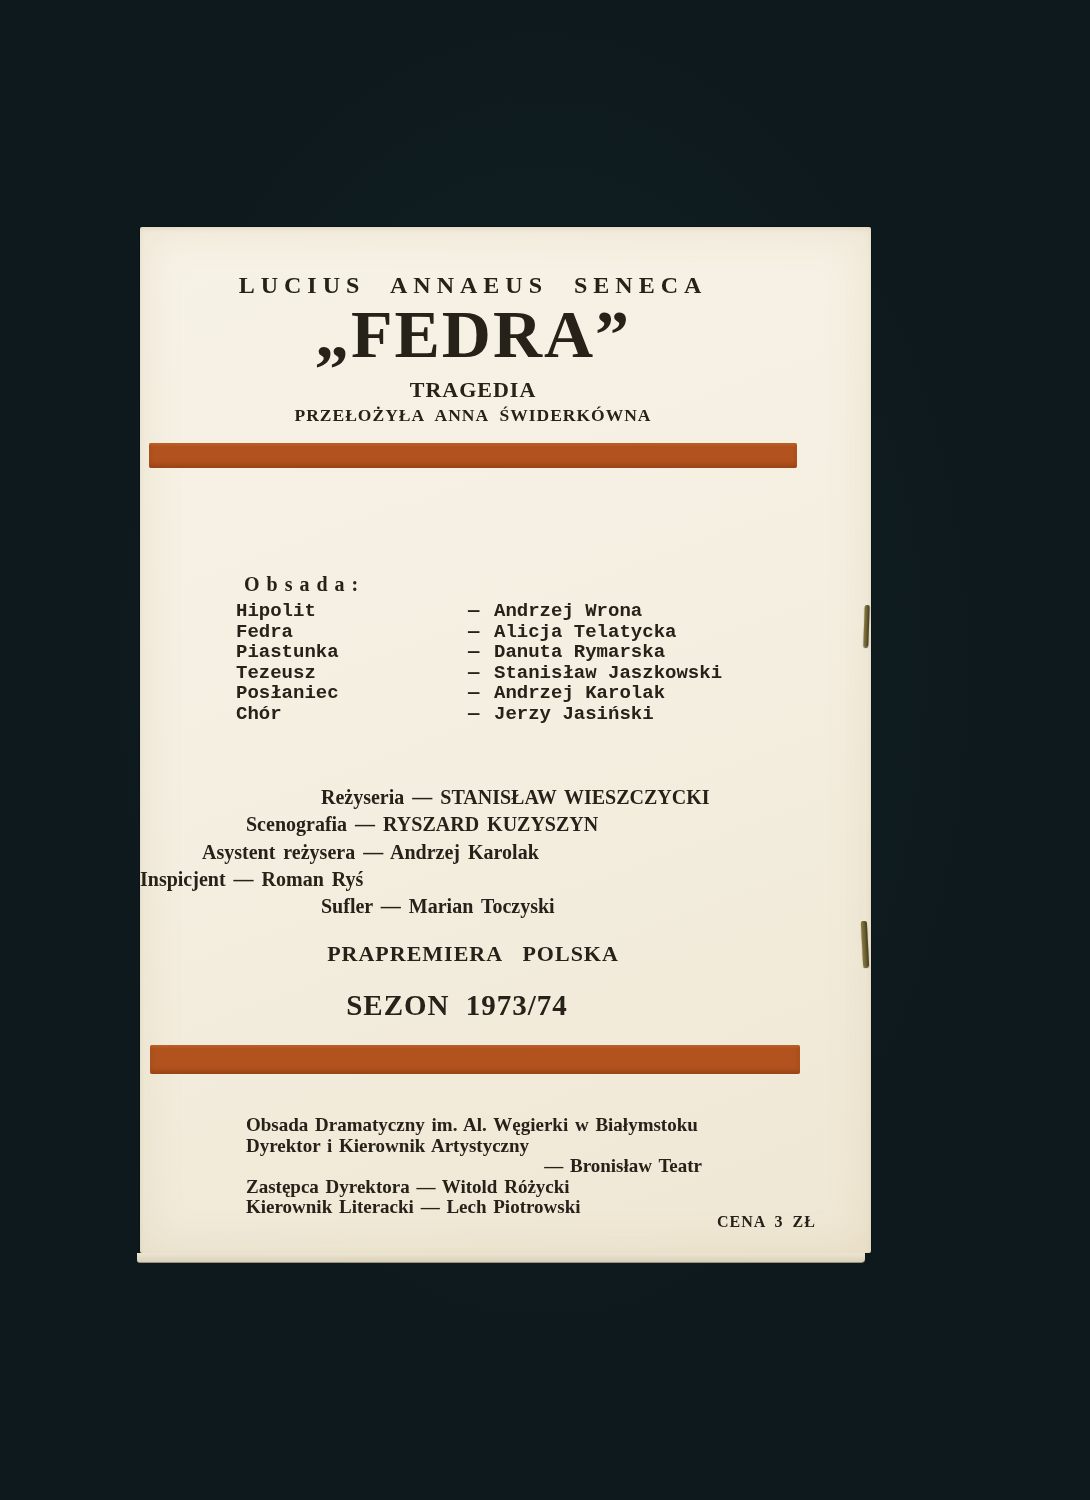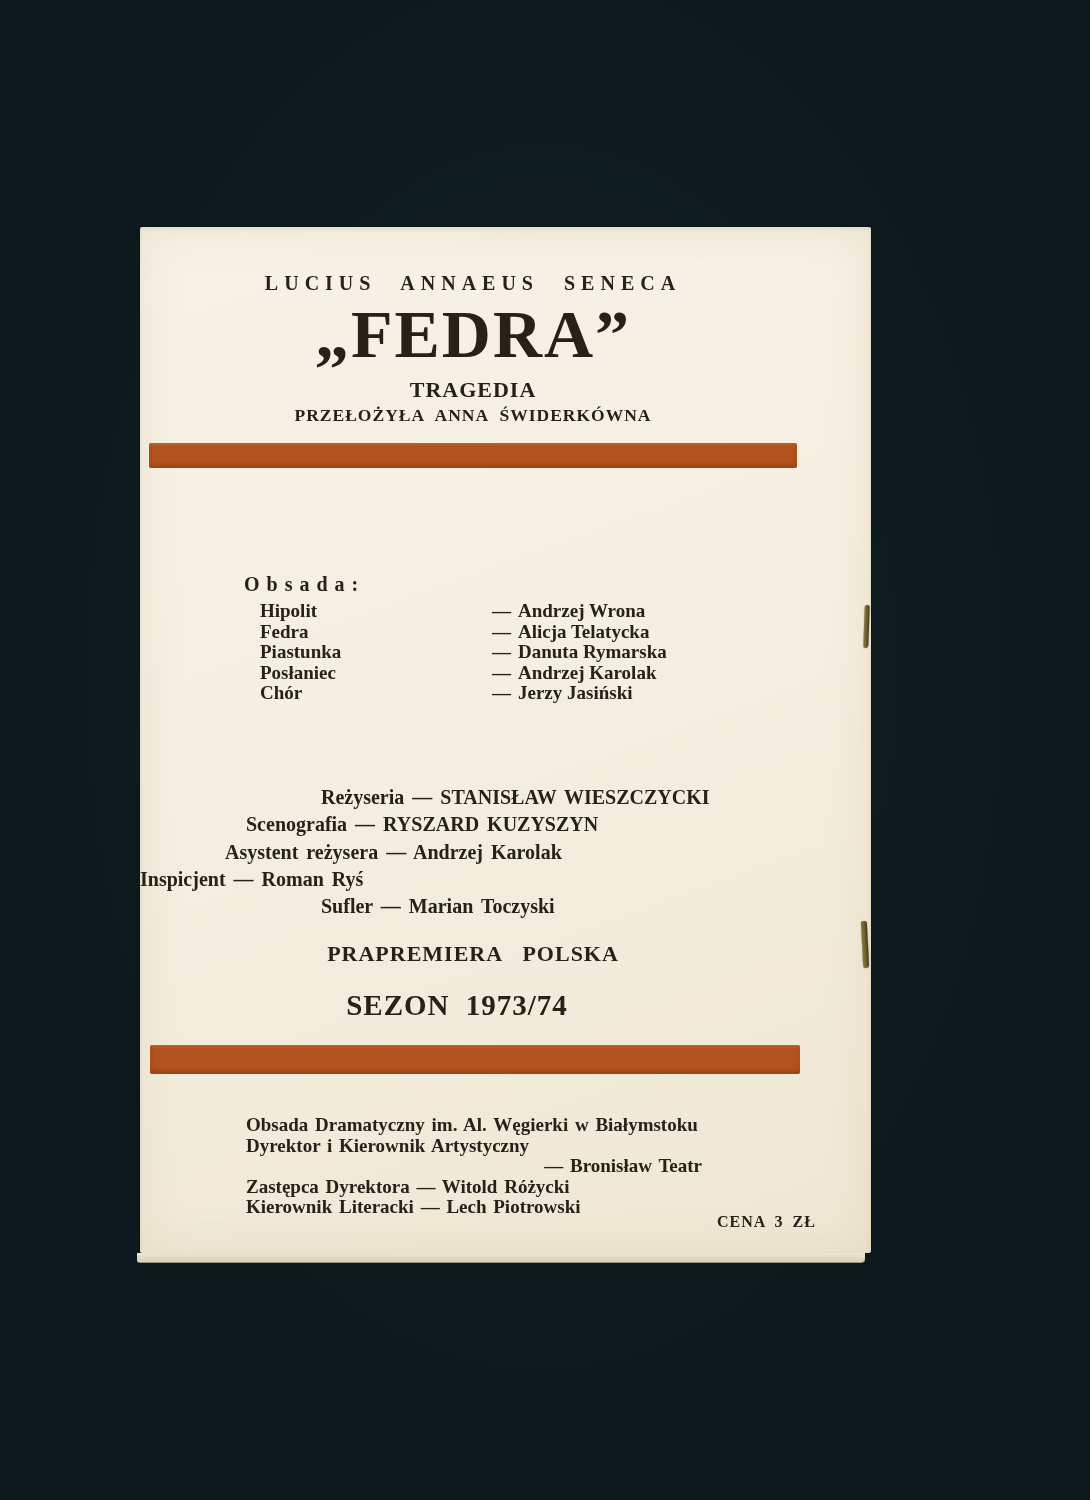--- a/index.html
+++ b/index.html
@@ -52,21 +52,21 @@
     font-weight: bold;
     white-space: nowrap;
   }
   .centered {
     left: 9px;
     width: 648px;
     text-align: center;
   }
   .author-line {
     top: 45px;
-    font-size: 20px;
+    font-size: 24px;
     letter-spacing: 6px;
     word-spacing: 14px;
   }
   .play-title {
     top: 72px;
     font-size: 68px;
     line-height: 1.05;
     letter-spacing: 2px;
   }
   .play-genre {
@@ -92,23 +92,24 @@
   .bar-bottom { top: 818px; height: 29px; left: 10px; width: 650px; }
 
   .cast-heading {
     left: 104px;
     top: 346px;
     font-size: 20px;
     letter-spacing: 7px;
   }
   .cast-list {
     position: absolute;
-    left: 120px;
+    left: 96px;
     top: 374px;
     width: 500px;
+    font-family: Liberation Mono, monospace;
   }
   .cast-row {
     height: 20.6px;
     line-height: 20.6px;
     font-size: 19px;
     font-weight: bold;
     color: var(--ink, #272219);
     white-space: nowrap;
   }
   .cast-row .role {
@@ -130,21 +131,21 @@
     height: 27.3px;
     line-height: 27.3px;
     font-size: 20px;
     font-weight: bold;
     color: var(--ink, #272219);
     white-space: nowrap;
     word-spacing: 3px;
   }
   .credit-1 { padding-left: 181px; }
   .credit-2 { padding-left: 106px; }
-  .credit-3 { padding-left: 85px; }
+  .credit-3 { padding-left: 62px; }
   .credit-4 { }
   .credit-5 { padding-left: 181px; }
 
   .premiere-line {
     top: 714px;
     font-size: 22px;
     letter-spacing: 1px;
     word-spacing: 14px;
   }
   .season-line {
@@ -221,20 +222,23 @@
 
     <div class="cast-list">
       <div class="cast-row">
         <span class="role">Hipolit</span><span class="dash">—</span><span>Andrzej Wrona</span>
       </div>
       <div class="cast-row">
         <span class="role">Fedra</span><span class="dash">—</span><span>Alicja Telatycka</span>
       </div>
       <div class="cast-row">
         <span class="role">Piastunka</span><span class="dash">—</span><span>Danuta Rymarska</span>
+      </div>
+      <div class="cast-row">
+        <span class="role">Tezeusz</span><span class="dash">—</span><span>Stanisław Jaszkowski</span>
       </div>
       <div class="cast-row">
         <span class="role">Posłaniec</span><span class="dash">—</span><span>Andrzej Karolak</span>
       </div>
       <div class="cast-row">
         <span class="role">Chór</span><span class="dash">—</span><span>Jerzy Jasiński</span>
       </div>
     </div>
 
     <div class="credits">

